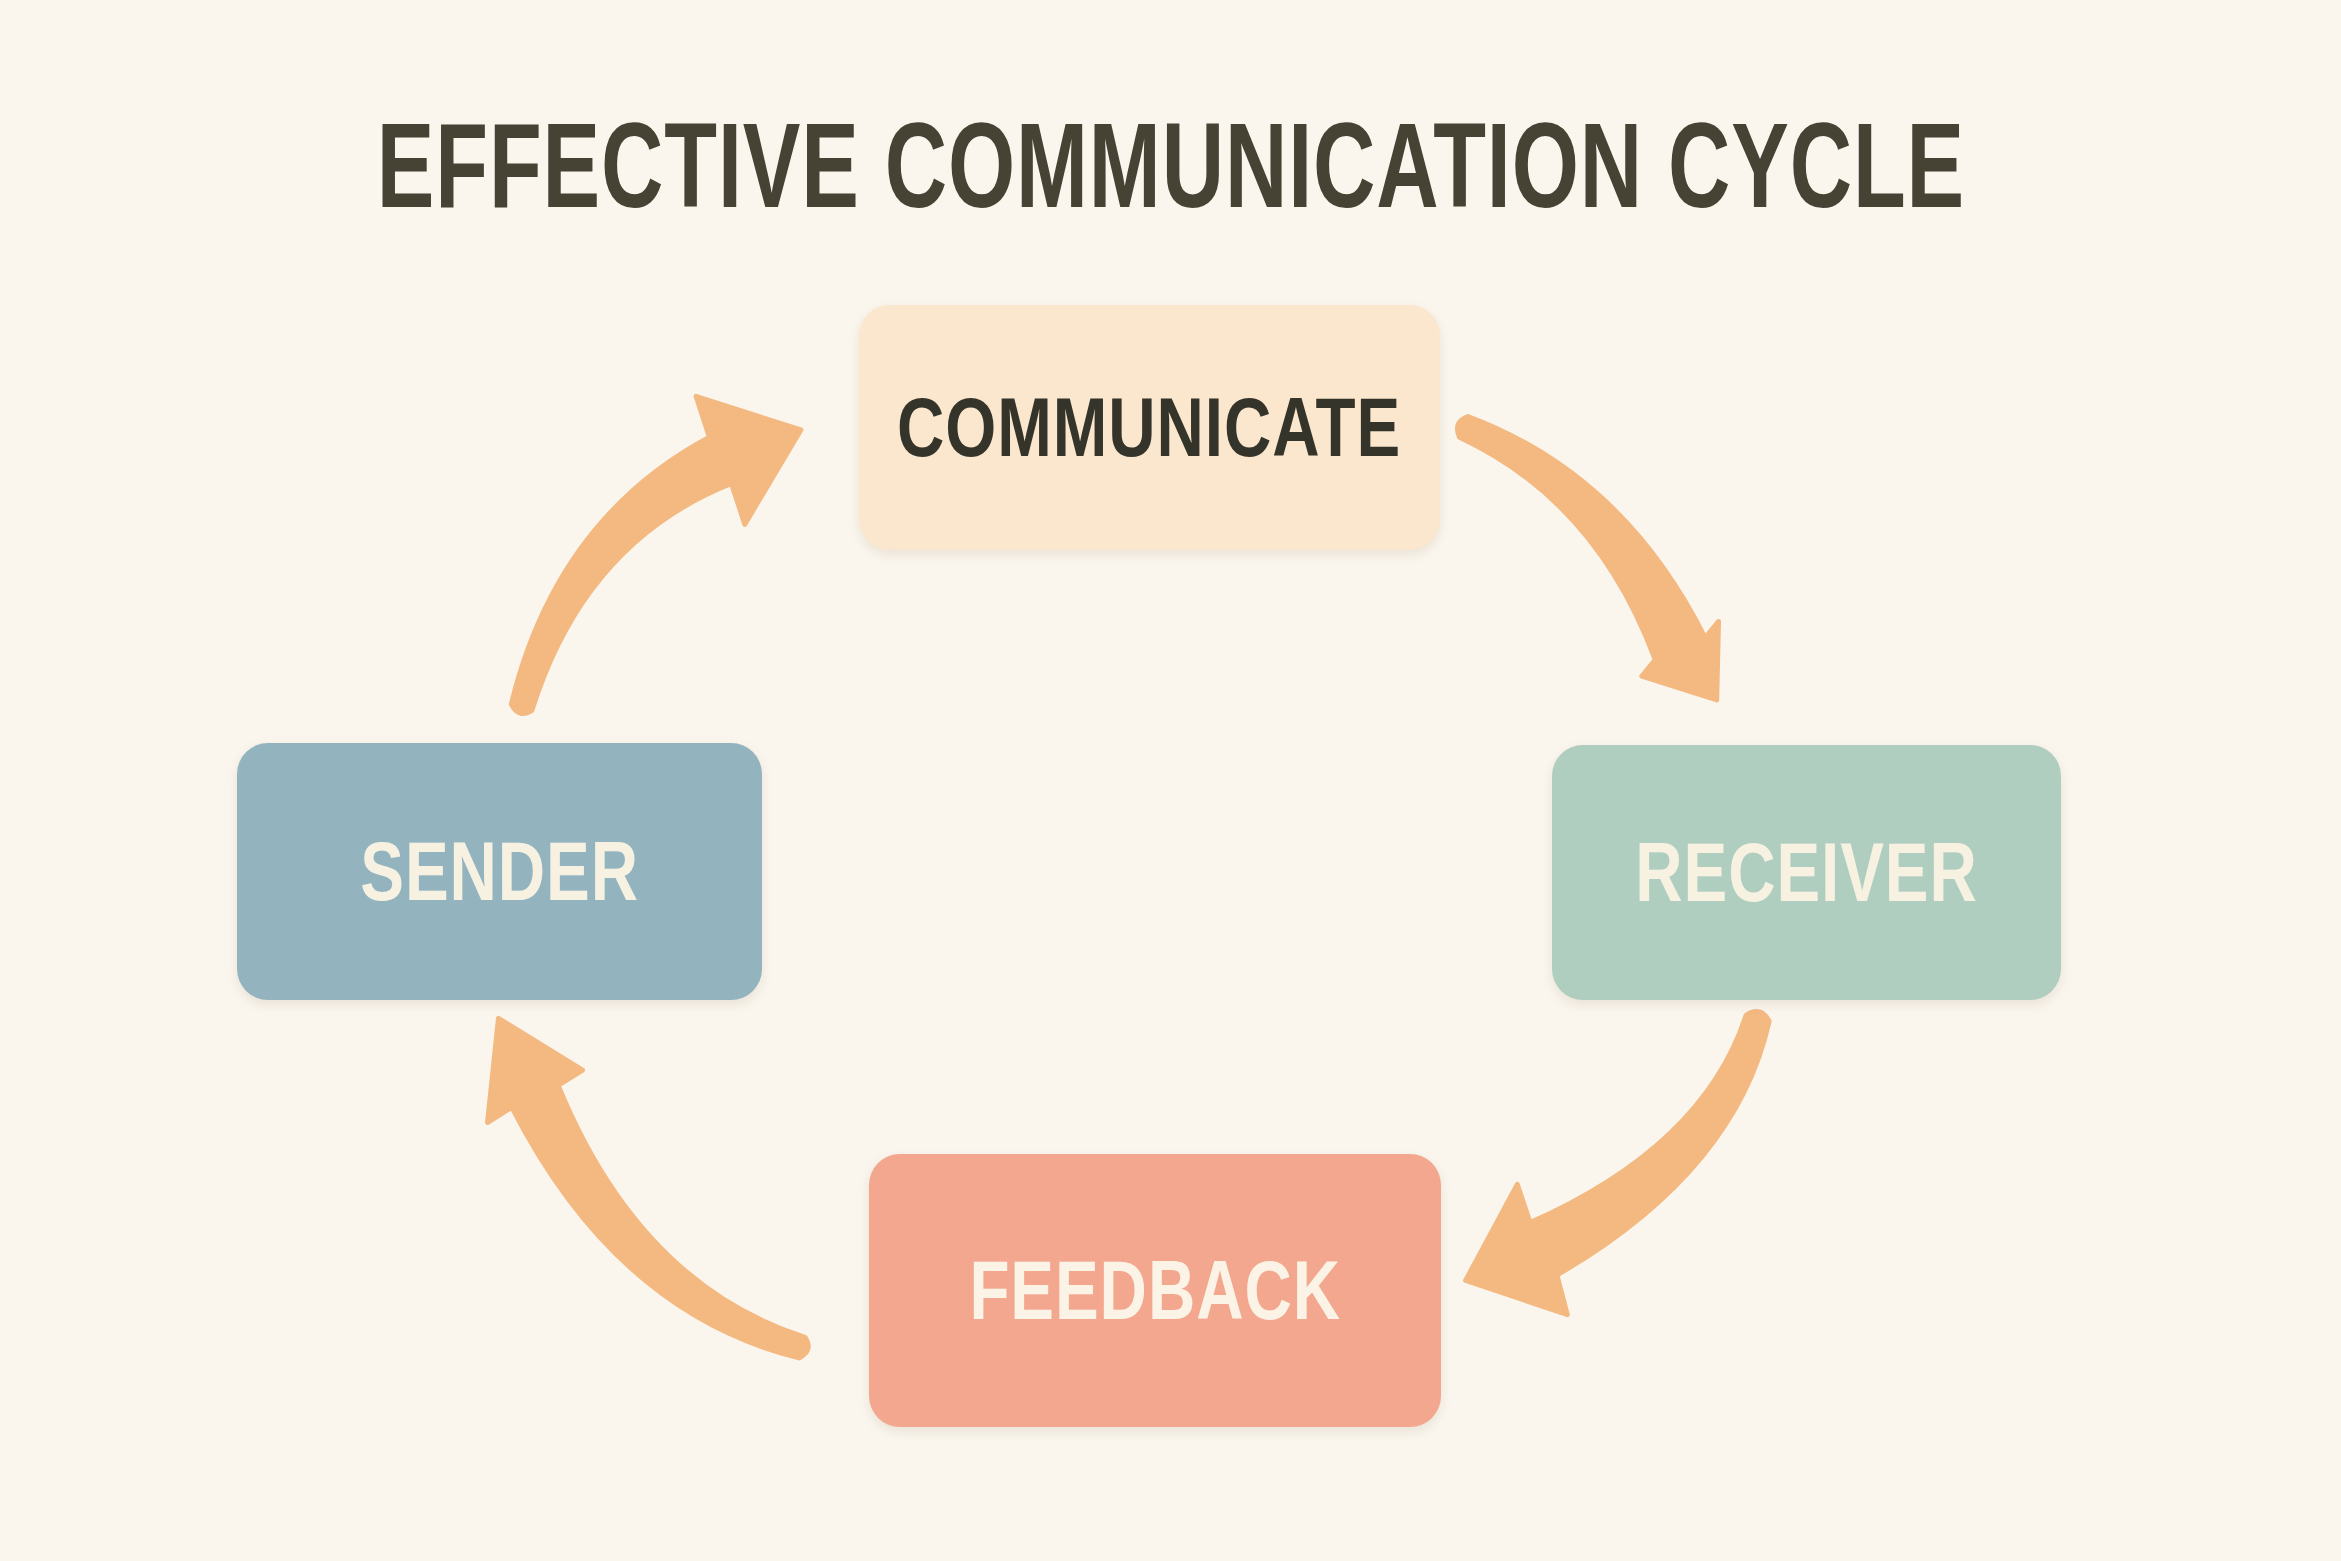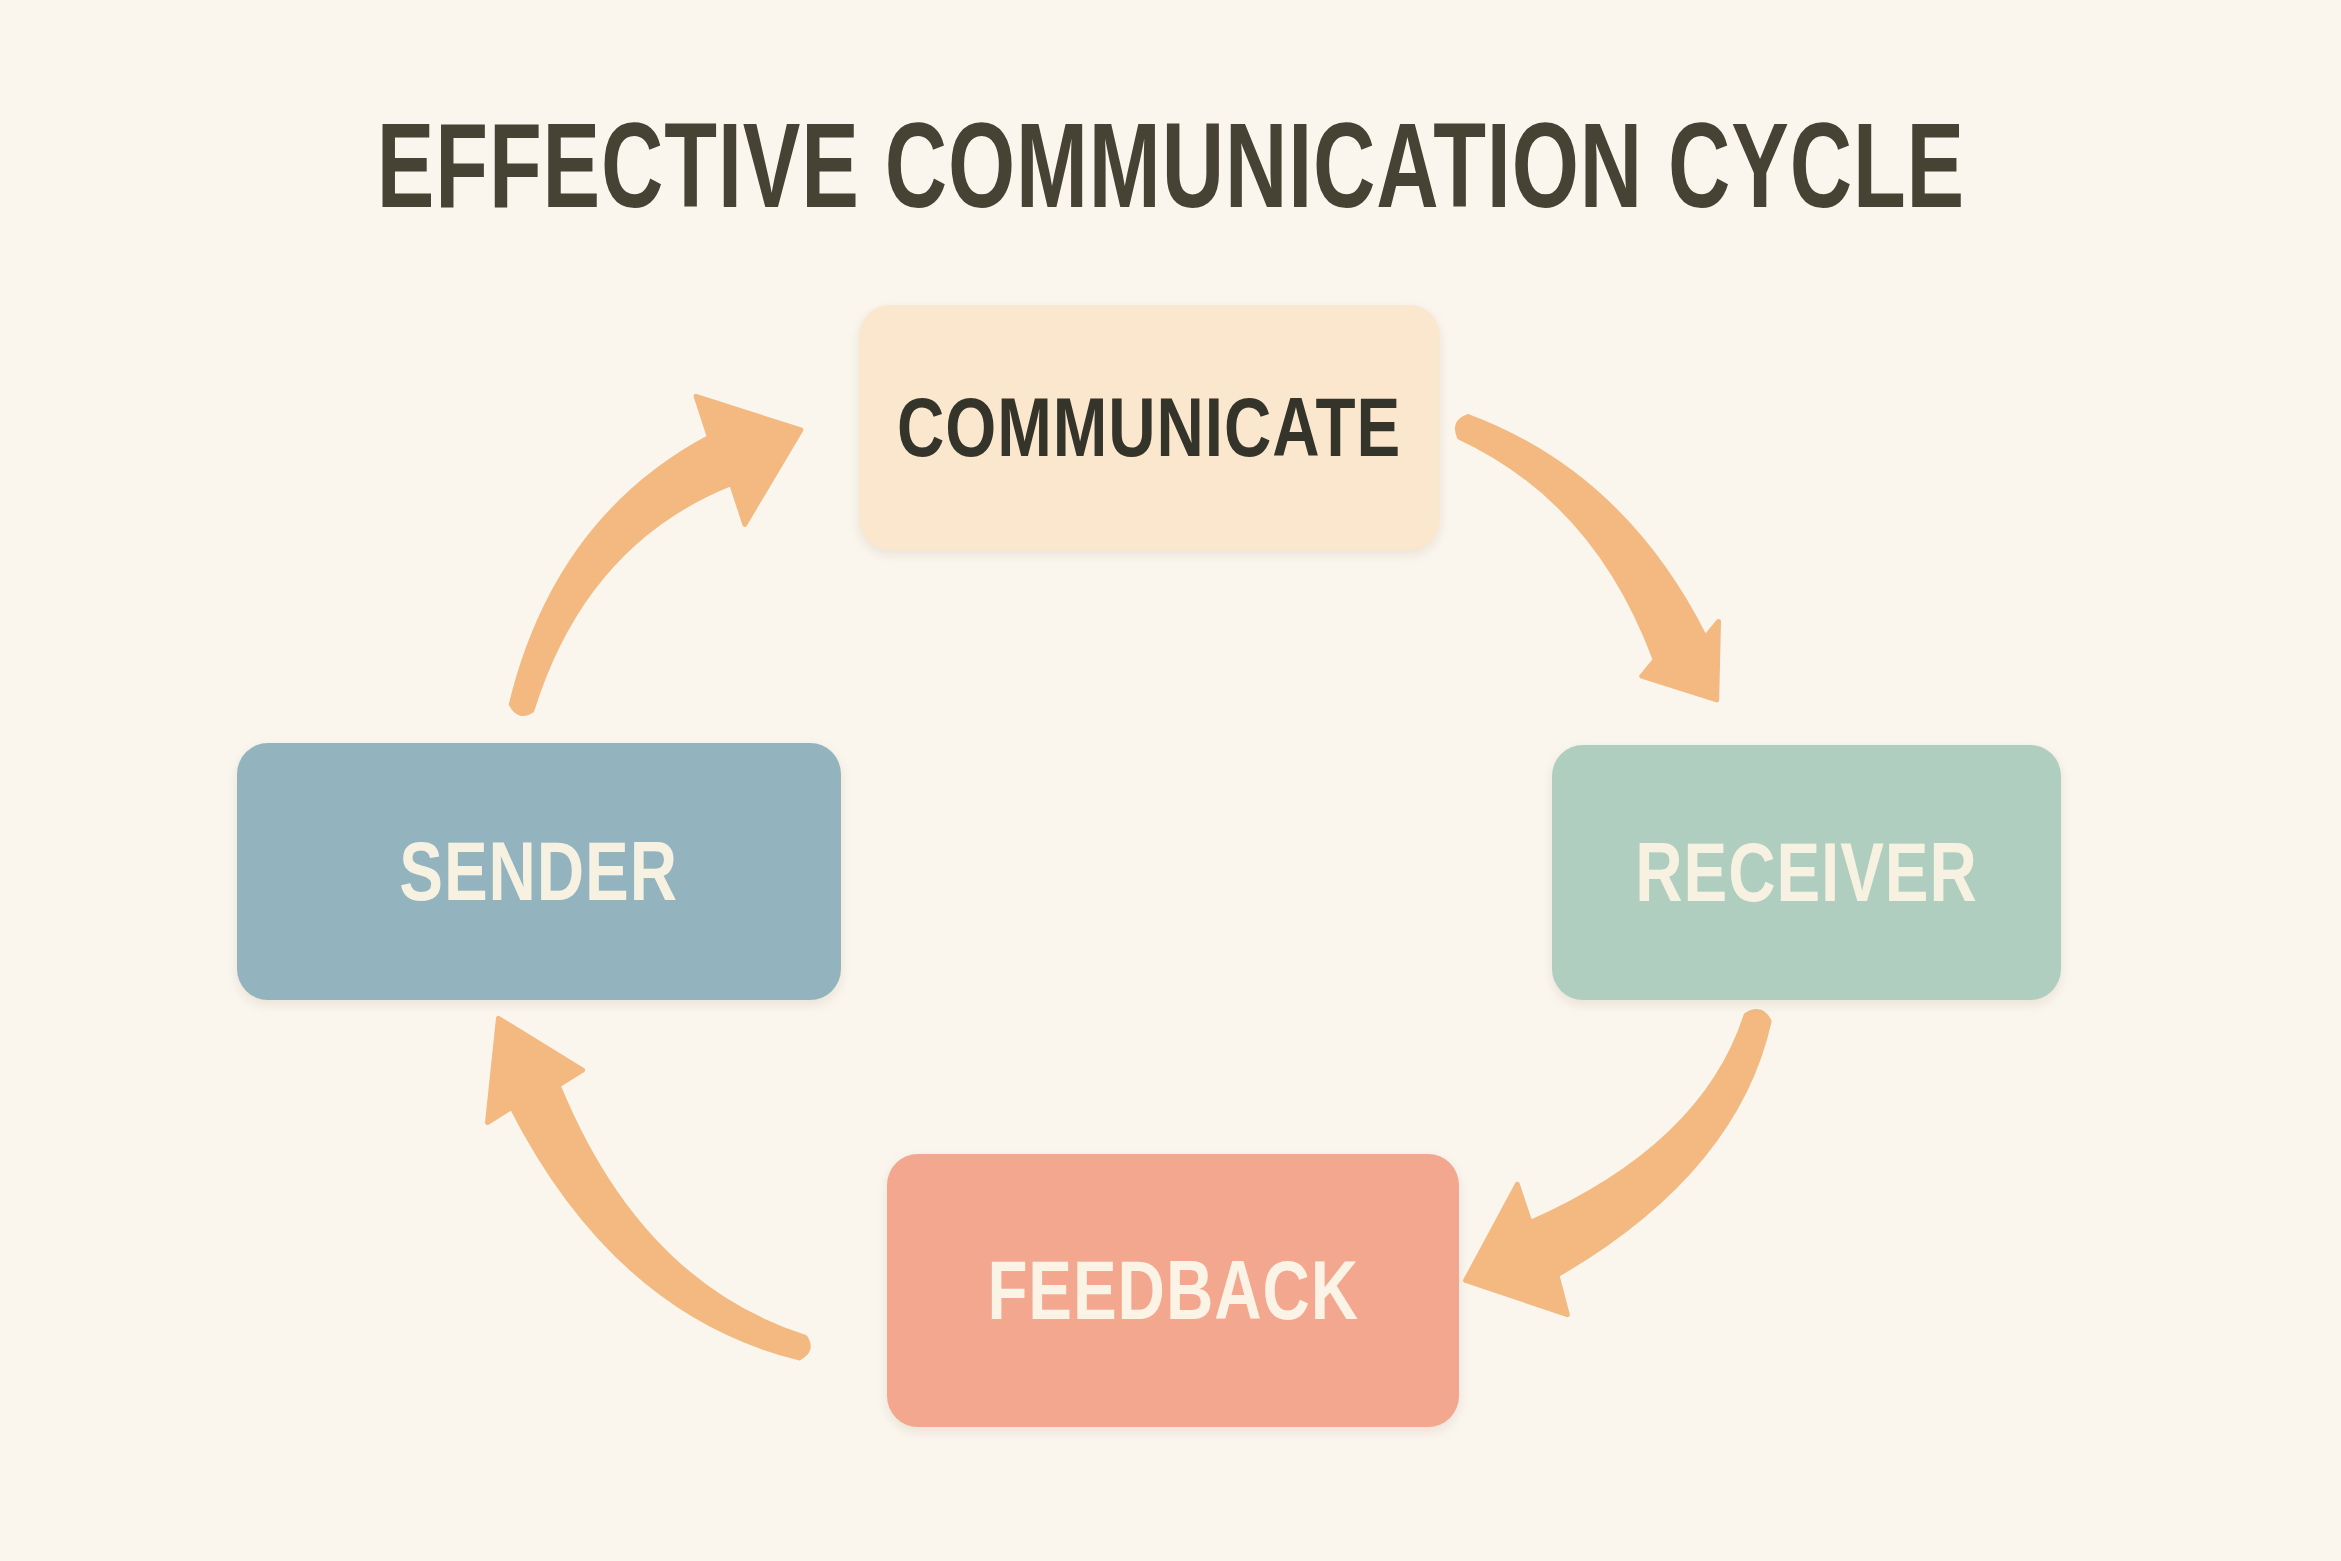--- a/index.html
+++ b/index.html
@@ -63,21 +63,21 @@
     display: inline-block;
     font-size: 84px;
     font-weight: bold;
     letter-spacing: 1.2px;
     white-space: nowrap;
     transform: scaleX(0.78);
     transform-origin: center;
   }
   .node-communicate { left: 859px; top: 305px;  width: 581px; height: 245px; }
   .node-receiver    { left: 1552px; top: 745px; width: 509px; height: 255px; }
-  .node-sender      { left: 237px;  top: 743px; width: 604px; height: 257px; }
+  .node-sender      { left: 237px;  top: 743px; width: 525px; height: 257px; }
   .node-feedback    { left: 869px; top: 1154px; width: 572px; height: 273px; }
 </style>
 </head>
 <body style="background: rgb(250, 246, 238);">
 
 <div id="canvas" style="background: rgb(250, 246, 238);">
 
   <div class="title-wrap">
     <span class="title-text" style="color: rgb(71, 67, 52);">EFFECTIVE COMMUNICATION CYCLE</span>
   </div>
@@ -94,21 +94,21 @@
   </svg>
 
   <div class="node node-communicate" style="background: rgb(251, 231, 205); color: rgb(53, 52, 43);">
     <span class="node-label">COMMUNICATE</span>
   </div>
 
   <div class="node node-receiver" style="background: rgb(175, 206, 192); color: rgb(247, 241, 225);">
     <span class="node-label">RECEIVER</span>
   </div>
 
-  <div class="node node-feedback" style="background: rgb(243, 167, 143); color: rgb(251, 243, 230); margin-left: 18px;">
+  <div class="node node-feedback" style="background: rgb(243, 167, 143); color: rgb(251, 243, 230);">
     <span class="node-label">FEEDBACK</span>
   </div>
 
   <div class="node node-sender" style="background: rgb(147, 180, 191); color: rgb(247, 241, 225);">
     <span class="node-label">SENDER</span>
   </div>
 
 </div>
 
 

